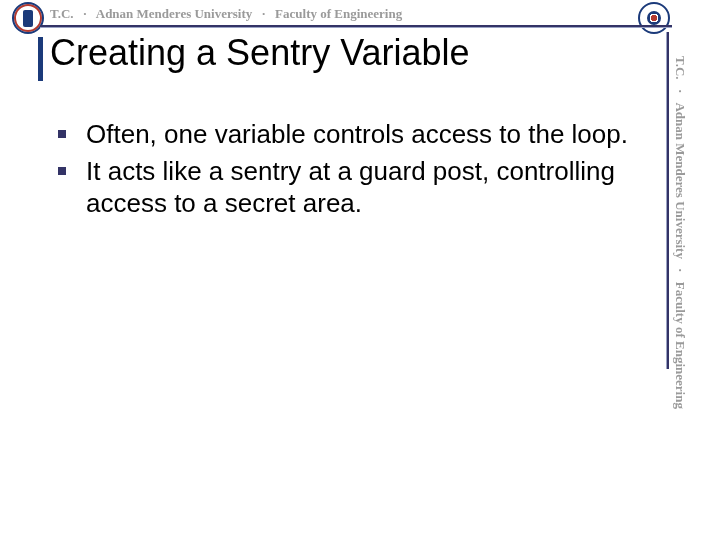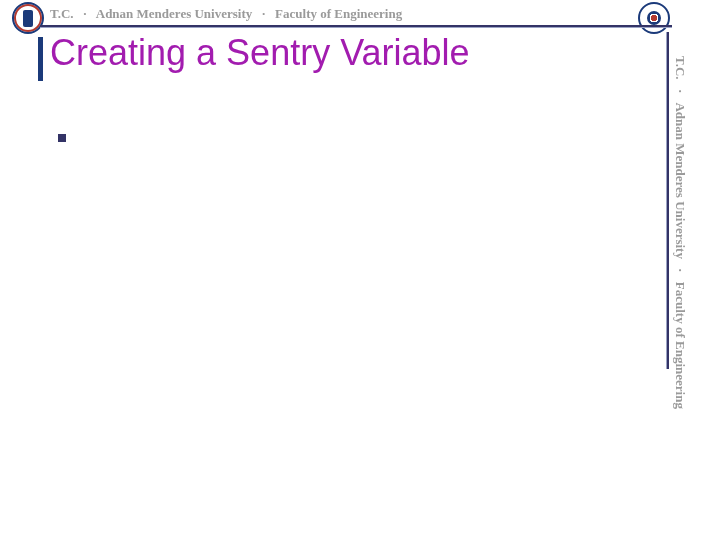--- a/index.html
+++ b/index.html
@@ -99,21 +99,21 @@
     width: 5px;
     height: 44px;
     background: #1b3a7a;
   }
   .title {
     position: absolute;
     left: 50px;
     top: 32px;
     right: 70px;
     font-size: 36px;
-    color: #a21caf;
+    color: #000000;
     font-family: Arial, Helvetica, sans-serif;
     letter-spacing: 0px;
   }
   .body {
     position: absolute;
     left: 58px;
     top: 118px;
     right: 80px;
   }
   .body ul {
@@ -206,20 +206,28 @@
   <div class="top-rule"></div>
   <div class="top-rule-inner"></div>
 
   <div class="title-accent"></div>
   <div class="title">Creating a Sentry Variable</div>
 
   <div class="body">
     <ul>
       <li>
         <span class="bullet"></span>
+        <span>Often, one variable controls access to the loop.</span>
+      </li>
+      <li>
+        <span class="bullet"></span>
+      </li>
+      <li>
+        <span class="bullet"></span>
+        <span>It acts like a sentry at a guard post, controlling access to a secret area.</span>
       </li>
     </ul>
   </div>
 
   <div class="right-rule"></div>
   <div class="right-rule-inner"></div>
 
   <div class="right-banner">
     <span>T.C.</span>
     <span class="sep">·</span>

